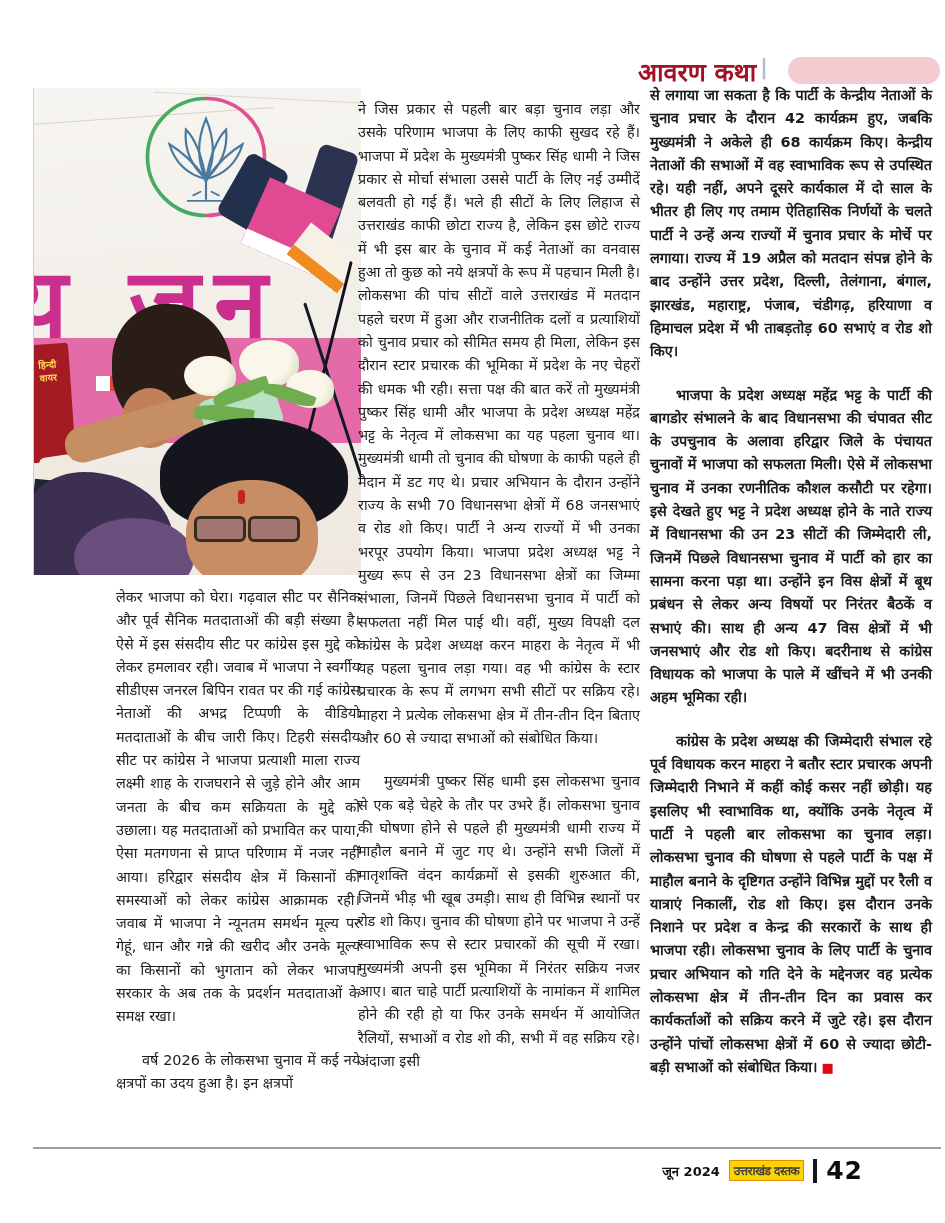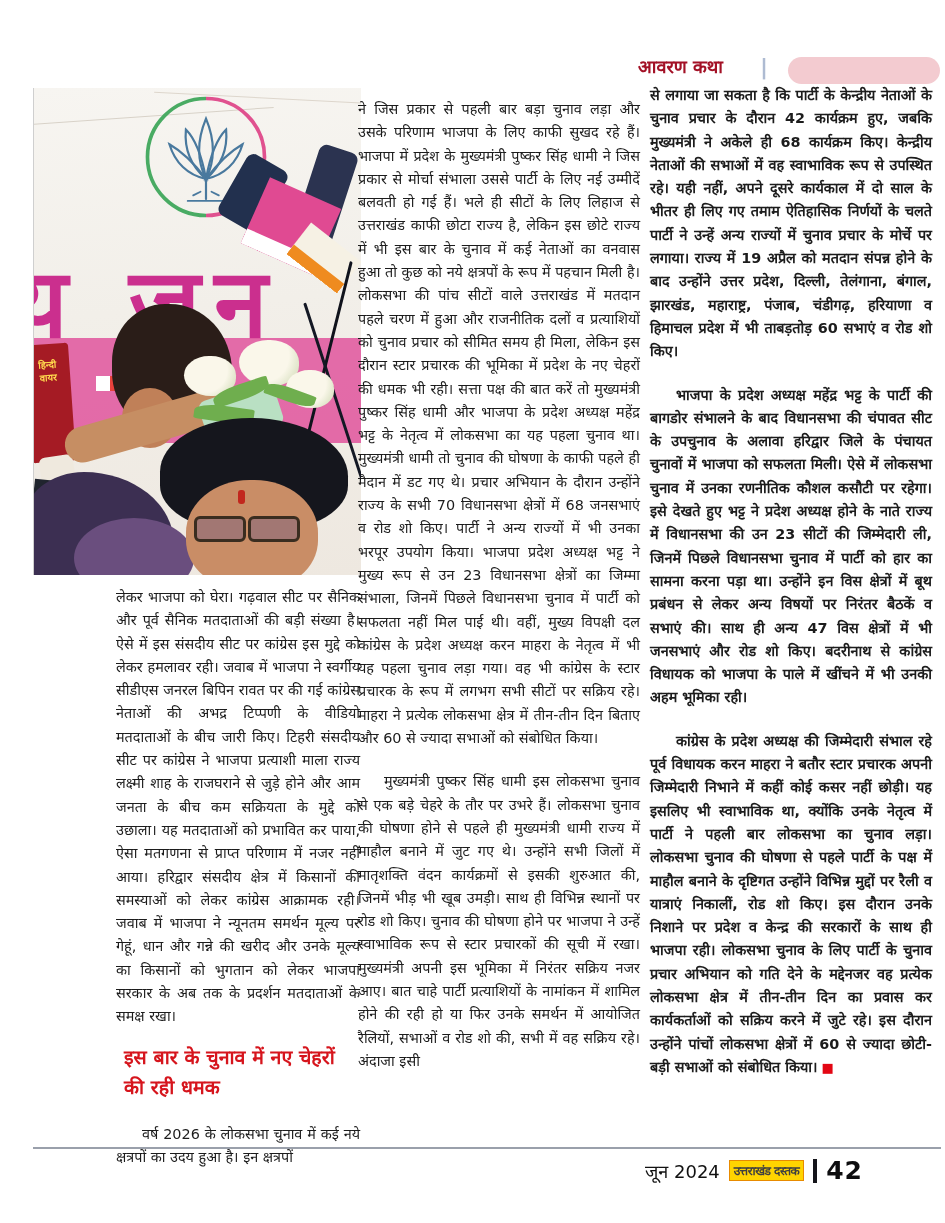--- a/index.html
+++ b/index.html
@@ -1,39 +1,39 @@
 <!DOCTYPE html>
 <html lang="hi"><head>
 <meta charset="utf-8">
 <style>
   html,body{margin:0;padding:0;background:#e9e9e9;}
   #page{position:relative;width:945px;height:1223px;background:#ffffff;margin:0 auto;
         font-family:"DejaVu Sans",sans-serif;overflow:hidden;}
 
   
-  .hdr-title{position:absolute;top:54px;left:638px;font-size:18px;font-weight:bold;color:#a31126;}
+  .hdr-title{position:absolute;top:54px;left:638px;font-size:25px;font-weight:bold;color:#a31126;}
   .hdr-divider{position:absolute;top:54px;left:760px;font-size:22px;color:#aebbd2;font-weight:bold;}
   .hdr-pill{position:absolute;top:57px;left:788px;width:152px;height:27px;border-radius:14px;background:#f3cbd0;}
 
   
   .col{position:absolute;text-align:justify;color:#1c1c1c;font-size:14.4px;line-height:23.3px;}
   .col p{margin:0;}
   .col p.indent{text-indent:26px;margin-top:20px;}
   #col-left-text{left:116px;top:586px;width:244px;}
   #col-mid{left:358px;top:98px;width:282px;}
   #col-right{left:650px;top:84px;width:282px;font-weight:bold;}
 
   .subhead{color:#d6151d;font-weight:bold;font-size:19.5px;line-height:30px;margin:14px 0 8px 0 !important;
            text-align:left;padding-left:8px;}
   .endsq{color:#e30613;font-size:13px;margin-left:4px;}
 
   
   .foot-line{position:absolute;left:33px;top:1147px;width:908px;border-top:2px solid #9aa0ab;}
   .footer{position:absolute;top:1156px;right:82px;display:flex;align-items:center;gap:9px;}
-  .foot-date{font-size:18px;font-weight:normal;color:#111;}
+  .foot-date{font-size:13px;font-weight:bold;color:#111;}
   .foot-logo{font-size:12px;font-weight:bold;color:#404040;background:#ffd400;padding:1px 4px;
              letter-spacing:-0.5px;border:1px solid #e88b00;white-space:nowrap;}
   .foot-bar{width:4px;height:24px;background:#15151a;}
   .foot-page{font-size:25px;font-weight:bold;color:#0d0d0f;letter-spacing:1px;}
 
   
   .photo{position:absolute;left:33px;top:88px;width:327px;height:487px;overflow:hidden;
          background:linear-gradient(175deg,#f7f5f1 0%,#f2efe9 45%,#eee8e0 100%);border-left:1px solid #cfcfcf;}
   .ph-wire{position:absolute;left:-20px;top:28px;width:260px;height:1px;background:#d8d2c8;transform:rotate(-4deg);}
   .ph-wire2{position:absolute;left:120px;top:10px;width:240px;height:1px;background:#ddd6cc;transform:rotate(3deg);}
@@ -131,21 +131,20 @@
 
     <div class="ph-hair-main"></div>
     <div class="ph-face-main"></div>
     <div class="ph-glass g1"></div>
     <div class="ph-glass g2"></div>
     <div class="ph-tilak"></div>
   </div>
 
   <div class="col" id="col-left-text">
     <p>लेकर भाजपा को घेरा। गढ़वाल सीट पर सैनिक और पूर्व सैनिक मतदाताओं की बड़ी संख्या है। ऐसे में इस संसदीय सीट पर कांग्रेस इस मुद्दे को लेकर हमलावर रही। जवाब में भाजपा ने स्वर्गीय सीडीएस जनरल बिपिन रावत पर की गई कांग्रेस नेताओं की अभद्र टिप्पणी के वीडियो मतदाताओं के बीच जारी किए। टिहरी संसदीय सीट पर कांग्रेस ने भाजपा प्रत्याशी माला राज्य लक्ष्मी शाह के राजघराने से जुड़े होने और आम जनता के बीच कम सक्रियता के मुद्दे को उछाला। यह मतदाताओं को प्रभावित कर पाया, ऐसा मतगणना से प्राप्त परिणाम में नजर नहीं आया। हरिद्वार संसदीय क्षेत्र में किसानों की समस्याओं को लेकर कांग्रेस आक्रामक रही। जवाब में भाजपा ने न्यूनतम समर्थन मूल्य पर गेहूं, धान और गन्ने की खरीद और उनके मूल्य का किसानों को भुगतान को लेकर भाजपा सरकार के अब तक के प्रदर्शन मतदाताओं के समक्ष रखा।</p>
-    <p class="subhead">इस बार के चुनाव में नए चेहरों की रही धमक</p>
     <p class="indent">वर्ष 2026 के  लोकसभा चुनाव में कई नये क्षत्रपों का उदय हुआ है। इन क्षत्रपों</p>
   </div>
 
   <div class="col" id="col-mid">
     <p>ने जिस प्रकार से पहली बार बड़ा चुनाव लड़ा और उसके  परिणाम भाजपा के  लिए काफी सुखद रहे हैं। भाजपा में प्रदेश के मुख्यमंत्री पुष्कर सिंह धामी ने जिस प्रकार से मोर्चा संभाला उससे पार्टी के लिए नई उम्मीदें बलवती हो गई हैं। भले ही सीटों के लिए लिहाज से उत्तराखंड काफी छोटा राज्य है, लेकिन इस छोटे राज्य में भी इस बार के चुनाव में कई नेताओं का वनवास हुआ तो कुछ को नये क्षत्रपों के रूप में पहचान मिली है। लोकसभा की पांच सीटों वाले उत्तराखंड में मतदान पहले चरण में हुआ और राजनीतिक दलों व प्रत्याशियों को चुनाव प्रचार को सीमित समय ही मिला, लेकिन इस दौरान स्टार प्रचारक की भूमिका में प्रदेश के नए चेहरों की धमक भी रही। सत्ता पक्ष की बात करें तो मुख्यमंत्री पुष्कर सिंह धामी और भाजपा के प्रदेश अध्यक्ष महेंद्र भट्ट के नेतृत्व में लोकसभा का यह पहला चुनाव था। मुख्यमंत्री धामी तो चुनाव की घोषणा के काफी पहले ही मैदान में डट गए थे। प्रचार अभियान के दौरान उन्होंने राज्य के सभी 70 विधानसभा क्षेत्रों में 68 जनसभाएं व रोड शो किए। पार्टी ने अन्य राज्यों में भी उनका भरपूर उपयोग किया। भाजपा प्रदेश अध्यक्ष भट्ट ने मुख्य रूप से उन 23 विधानसभा क्षेत्रों का जिम्मा संभाला, जिनमें पिछले विधानसभा चुनाव में पार्टी को सफलता नहीं मिल पाई थी। वहीं, मुख्य विपक्षी दल कांग्रेस के प्रदेश अध्यक्ष करन माहरा के नेतृत्व में भी यह पहला चुनाव लड़ा गया। वह भी कांग्रेस के स्टार प्रचारक के रूप में लगभग सभी सीटों पर सक्रिय रहे। माहरा ने प्रत्येक लोकसभा क्षेत्र में तीन-तीन दिन बिताए और 60 से ज्यादा सभाओं को संबोधित किया।</p>
     <p class="indent">मुख्यमंत्री पुष्कर सिंह धामी इस लोकसभा चुनाव से एक बड़े चेहरे के तौर पर उभरे हैं। लोकसभा चुनाव की घोषणा होने से पहले ही मुख्यमंत्री धामी राज्य में माहौल बनाने में जुट गए थे। उन्होंने सभी जिलों में मातृशक्ति वंदन कार्यक्रमों से इसकी शुरुआत की, जिनमें भीड़ भी खूब उमड़ी। साथ ही विभिन्न स्थानों पर रोड शो किए। चुनाव की घोषणा होने पर भाजपा ने उन्हें स्वाभाविक रूप से स्टार प्रचारकों की सूची में रखा। मुख्यमंत्री अपनी इस भूमिका में निरंतर सक्रिय नजर आए। बात चाहे पार्टी प्रत्याशियों के  नामांकन में शामिल होने की रही हो या फिर उनके समर्थन में  आयोजित रैलियों, सभाओं व रोड शो की, सभी में वह सक्रिय रहे। अंदाजा इसी</p>
   </div>
 
   <div class="col" id="col-right">
     <p>से लगाया जा सकता है कि पार्टी के केन्द्रीय नेताओं के चुनाव प्रचार के दौरान 42 कार्यक्रम हुए, जबकि मुख्यमंत्री ने अकेले ही 68 कार्यक्रम किए। केन्द्रीय नेताओं की सभाओं में वह स्वाभाविक रूप से उपस्थित रहे। यही नहीं, अपने दूसरे कार्यकाल में दो साल के भीतर ही लिए गए तमाम ऐतिहासिक निर्णयों के चलते पार्टी ने उन्हें अन्य राज्यों में चुनाव प्रचार के मोर्चे पर लगाया। राज्य में 19 अप्रैल को मतदान संपन्न होने के बाद उन्होंने उत्तर प्रदेश, दिल्ली, तेलंगाना, बंगाल, झारखंड, महाराष्ट्र, पंजाब, चंडीगढ़, हरियाणा व हिमाचल प्रदेश में भी ताबड़तोड़ 60 सभाएं व रोड शो किए।</p>

